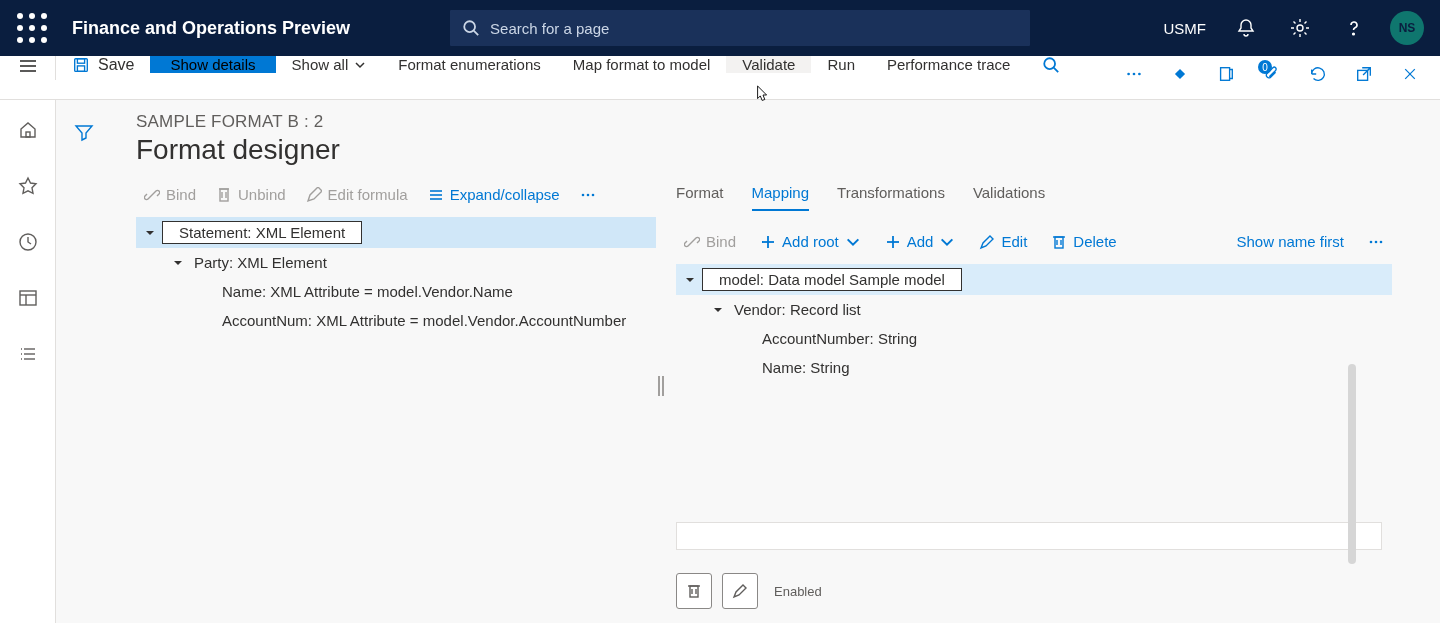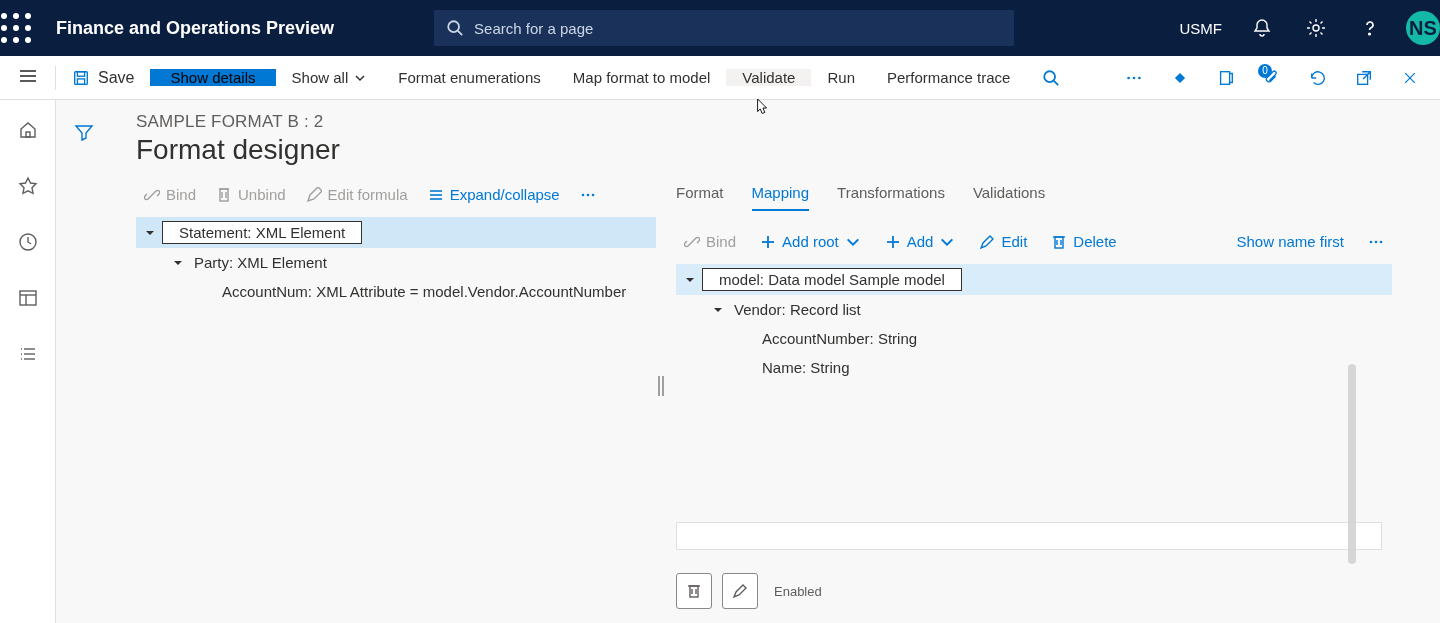--- a/index.html
+++ b/index.html
@@ -1,33 +1,33 @@
 <!DOCTYPE html>
 <html><head>
 <meta charset="utf-8">
 <style>
 * { box-sizing: border-box; margin: 0; padding: 0; font-family: "Segoe UI", -apple-system, sans-serif; }
 body { width: 1440px; height: 623px; overflow: hidden; background: #f3f2f1; }
 
 
-.top-header { height: 56px; background: #0a1e3f; display: flex; align-items: center; padding: 0 0; color: #fff; }
+.top-header { height: 56px; background: #0a1e3f; display: flex; align-items: center; padding: 0 16px; color: #fff; }
 .waffle-icon { width: 32px; height: 32px; display: flex; align-items: center; justify-content: center; margin-right: 12px; cursor: pointer; }
 .app-title { font-size: 18px; font-weight: 600; margin-right: 40px; flex-shrink: 0; padding-left: 12px; }
 .search-container { flex: 0 0 580px; height: 36px; background: #1a315a; border-radius: 1px; display: flex; align-items: center; padding: 0 12px; margin-left: 60px; }
 .search-container svg { width: 18px; height: 18px; margin-right: 10px; flex-shrink: 0; }
 .search-input { background: transparent; border: none; outline: none; color: #cbd6e6; font-size: 15px; flex: 1; }
 .search-input::placeholder { color: #cbd6e6; }
 .header-spacer { flex: 1; }
 .header-right { display: flex; align-items: center; gap: 18px; }
 .company-badge { font-size: 15px; margin-right: 4px; }
 .header-icon { width: 36px; height: 36px; display: flex; align-items: center; justify-content: center; cursor: pointer; }
-.avatar { width: 34px; height: 34px; border-radius: 50%; background: #14b8a6; color: #0a1e3f; display: flex; align-items: center; justify-content: center; font-size: 20px; font-weight: 600; }
-
-
-.command-bar { height: 44px; background: #fff; border-bottom: 1px solid #e1dfdd; display: flex; align-items: center; }
+.avatar { width: 34px; height: 34px; border-radius: 50%; background: #0f766e; color: #0a1e3f; display: flex; align-items: center; justify-content: center; font-size: 12px; font-weight: 600; }
+
+
+.command-bar { height: 44px; background: #fff; border-bottom: 1px solid #e1dfdd; display: flex; align-items: flex-start; }
 .left-rail-top { width: 56px; display: flex; align-items: center; justify-content: center; border-right: 1px solid #e1dfdd; }
 .hamburger svg { width: 20px; height: 20px; }
 .cmd-save { display: flex; align-items: center; padding: 0 16px; gap: 8px; color: #323130; cursor: pointer; }
 .cmd-save svg { width: 18px; height: 18px; stroke: #0078d4; }
 .cmd-primary { background: #0078d4; color: #000000; display: flex; align-items: center; padding: 0 20px; font-size: 15px; cursor: pointer; }
 .cmd-item { display: flex; align-items: center; padding: 0 16px; font-size: 15px; color: #323130; cursor: pointer; gap: 6px; }
 .cmd-item.hovered { background: #f3f2f1; }
 .cmd-spacer { flex: 1; }
 .cmd-icons { display: flex; align-items: center; gap: 10px; padding-right: 12px; }
 .cmd-icon-btn { width: 36px; height: 36px; display: flex; align-items: center; justify-content: center; color: #0078d4; cursor: pointer; position: relative; }
@@ -336,20 +336,24 @@
           <div class="tree-children">
             <div class="tree-row">
               <span class="tree-caret">
                   <svg class="caret-svg" viewBox="0 0 10 10" fill="#323130">
                     <path d="M1 3l4 4 4-4z"></path>
                   </svg>
                 </span>
               <span class="tree-label">Party: XML Element</span>
             </div>
             <div class="tree-children">
+              <div class="tree-row">
+                <span class="tree-caret"></span>
+                <span class="tree-label">Name: XML Attribute = model.Vendor.Name</span>
+              </div>
               <div class="tree-row">
                 <span class="tree-caret"></span>
                 <span class="tree-label">AccountNum: XML Attribute = model.Vendor.AccountNumber</span>
               </div>
             </div>
           </div>
         </div>
       </div>
 
       <div class="pane pane-right">

